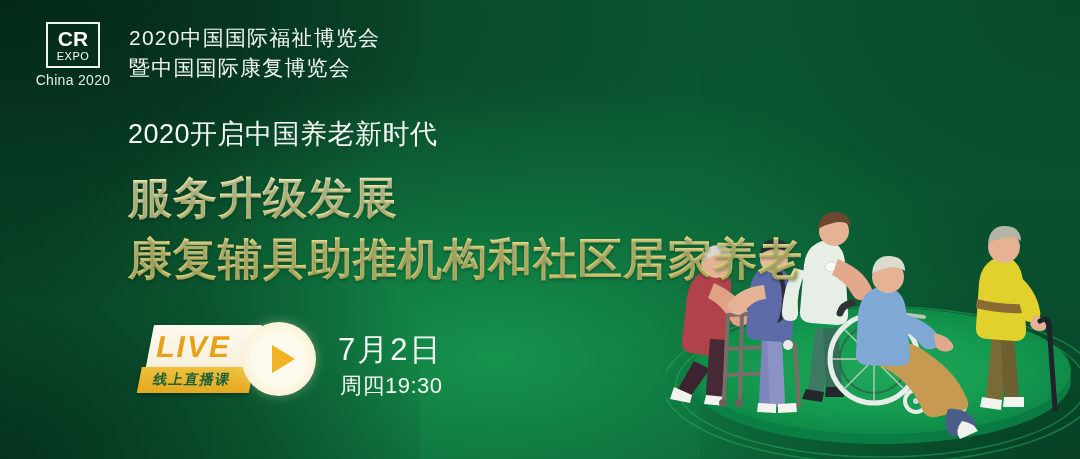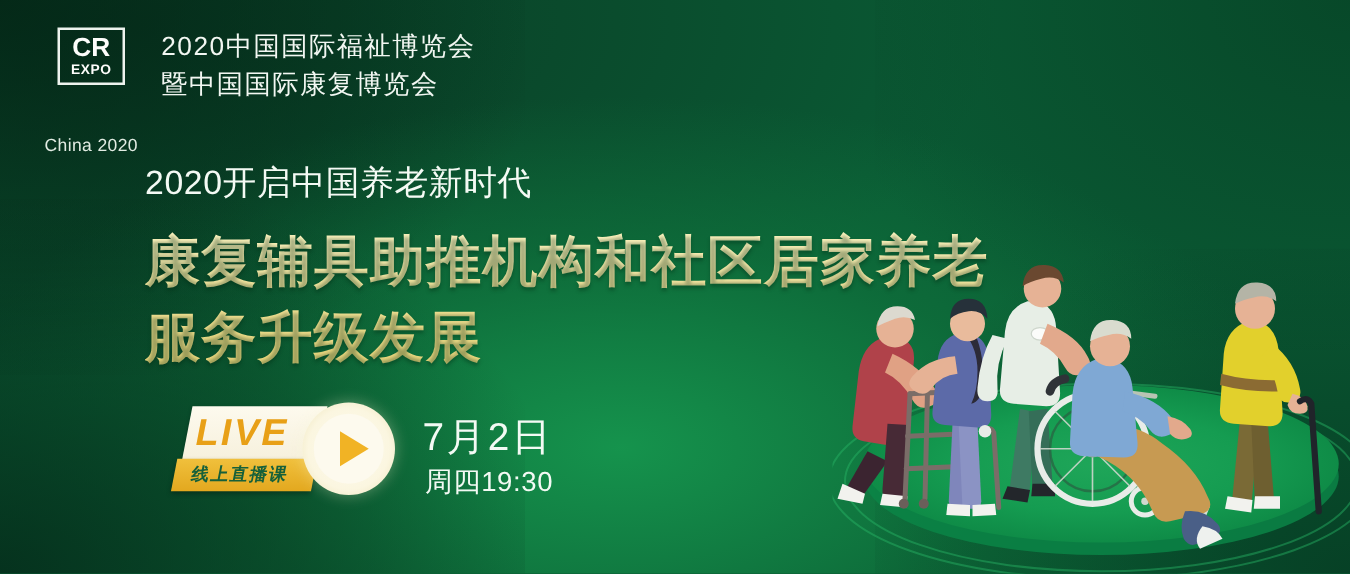--- a/index.html
+++ b/index.html
@@ -25,38 +25,38 @@
     background:radial-gradient(ellipse at 0% 0%, rgba(3,35,20,0.78) 0%, rgba(3,35,20,0.32) 48%, rgba(3,35,20,0) 75%);}
   .vign-bl{position:absolute;left:0;bottom:0;width:420px;height:300px;
     background:radial-gradient(ellipse at 0% 100%, rgba(4,40,24,0.80) 0%, rgba(4,40,24,0.34) 50%, rgba(4,40,24,0) 78%);}
   .vign-tr{position:absolute;right:0;top:0;width:380px;height:280px;
     background:radial-gradient(ellipse at 100% 0%, rgba(5,58,32,0.55) 0%, rgba(5,58,32,0.18) 55%, rgba(5,58,32,0) 80%);}
   .vign-br{position:absolute;right:0;bottom:0;width:380px;height:260px;
     background:radial-gradient(ellipse at 100% 100%, rgba(4,48,28,0.6) 0%, rgba(4,48,28,0.2) 55%, rgba(4,48,28,0) 80%);}
 
   
   .header { position:absolute; left:44px; top:22px; display:flex; align-items:flex-start; }
-  .logo-block { width:58px; display:flex; flex-direction:column; align-items:center;gap:36px; }
+  .logo-block { width:58px; display:flex; flex-direction:column; align-items:center; }
   .logo-box {
     width:54px; height:46px; border:2px solid #eef3ee;
     display:flex; flex-direction:column; align-items:center; justify-content:center;
     line-height:1;
   }
   .logo-cr { font-size:21px; font-weight:bold; color:#fdfdfb; letter-spacing:0px; font-family:"Liberation Sans",sans-serif; }
-  .logo-expo { font-size:11px; font-weight:bold; color:#fdfdfb; letter-spacing:0.5px; margin-top:2px; }
+  .logo-expo { font-size:11px; font-weight:normal; color:#fdfdfb; letter-spacing:0.5px; margin-top:2px; }
   .logo-sub { font-size:14px; color:#e2ece3; margin-top:4px; letter-spacing:0.3px; white-space:nowrap; }
 
   .header-lines { margin-left:27px; padding-top:1px; }
   .header-line {
     font-size:21px; color:#f2f7f2; letter-spacing:1.2px; line-height:1.45;
     font-family:"Liberation Sans","DejaVu Sans",sans-serif; white-space:nowrap;
   }
 
   
-  .headline { position:absolute; left:116px; top:118px;margin-top:12px; }
+  .headline { position:absolute; left:128px; top:118px; }
   .kicker {
     font-size:27px; color:#f4faf4; letter-spacing:0.5px; line-height:1.2;
     white-space:nowrap; font-family:"Liberation Sans","DejaVu Sans",sans-serif;
   }
   .title {
     margin-top:18px;
     font-size:44px; font-weight:bold; line-height:1.38; letter-spacing:1px;
     color:#f2e396;
     background:linear-gradient(180deg,#fdf6c4 0%,#f3e49a 45%,#ecd878 100%);
     -webkit-background-clip:text; background-clip:text;
@@ -309,22 +309,22 @@
     </div>
     <div class="header-lines">
       <div class="header-line">2020中国国际福祉博览会</div>
       <div class="header-line">暨中国国际康复博览会</div>
     </div>
   </div>
 
   <div class="headline">
     <div class="kicker">2020开启中国养老新时代</div>
     <div class="title">
+      <div class="title-line">服务升级发展</div>
       <div class="title-line">康复辅具助推机构和社区居家养老</div>
-      <div class="title-line">服务升级发展</div>
     </div>
   </div>
 
   <div class="live-strip">
     <div class="live-badge">
       <div class="live-skew">
         <div class="live-top"></div>
         <div class="live-bottom"></div>
       </div>
       <div class="live-text">LIVE</div>

